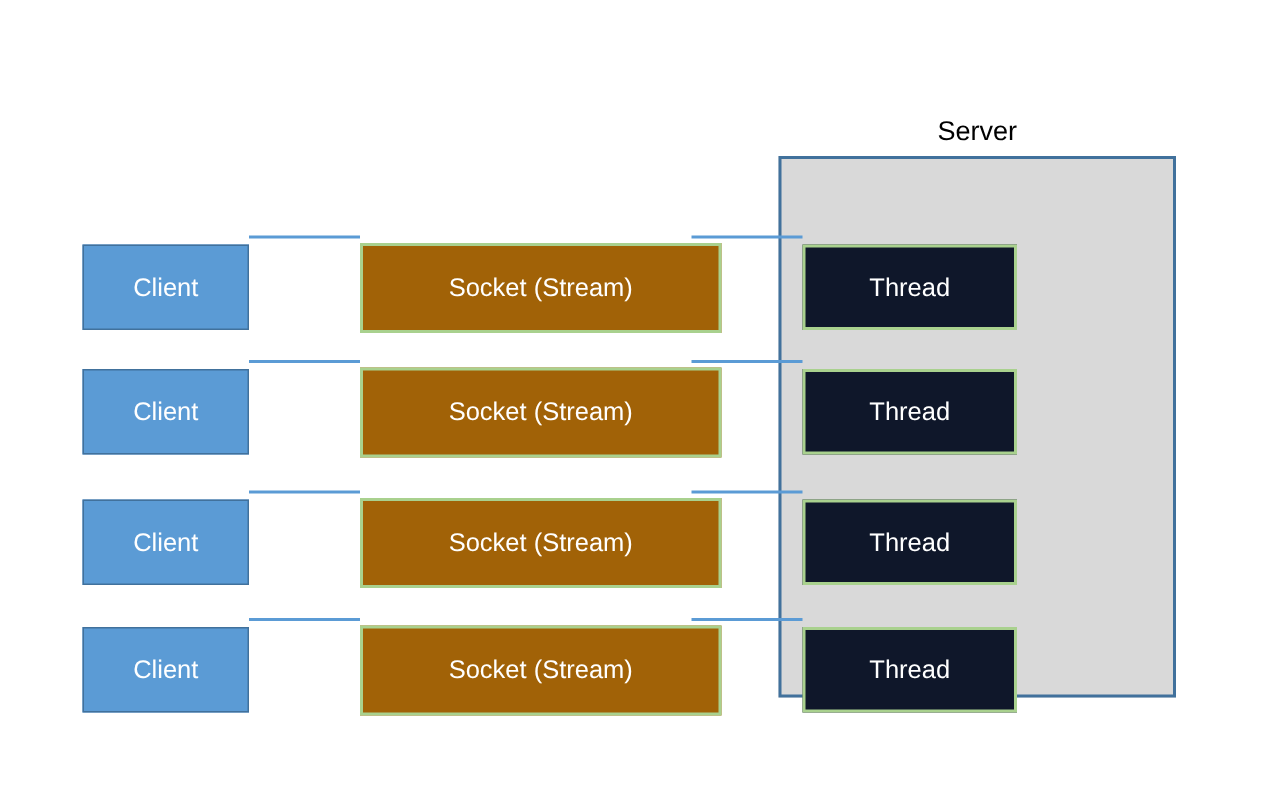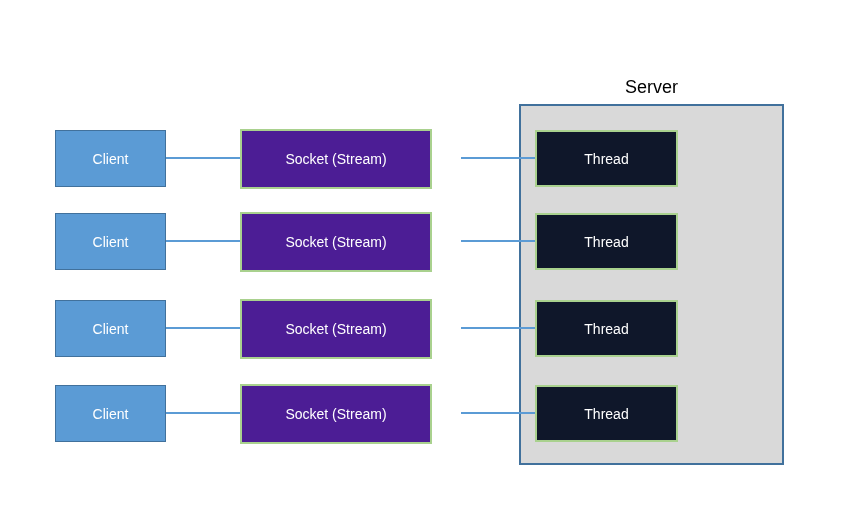--- a/index.html
+++ b/index.html
@@ -16,35 +16,36 @@
     overflow: hidden;
     padding-left: 14px;
   }
   .node {
     position: absolute;
     box-sizing: border-box;
     display: flex;
     align-items: center;
     justify-content: center;
     color: #ffffff;
-    font-size: 14px;
+    font-size: 17px;
     z-index: 2;
+    margin-top: 33px;
   }
   .client-box {
     left: 55px;
     width: 111px;
     height: 57px;
     background: #5B9BD5;
     border: 1px solid #41719C;
   }
   .socket-box {
     left: 240px;
-    width: 192px;
+    width: 241px;
     height: 60px;
-    background: #4c1d95;
+    background: #a16207;
     border: 2px solid #A9D18E;
   }
   .thread-box {
     left: 535px;
     width: 143px;
     height: 57px;
     background: #0f172a;
     border: 2px solid #A9D18E;
   }
   .row1 .client-box, .row1 .thread-box { top: 130px; }

